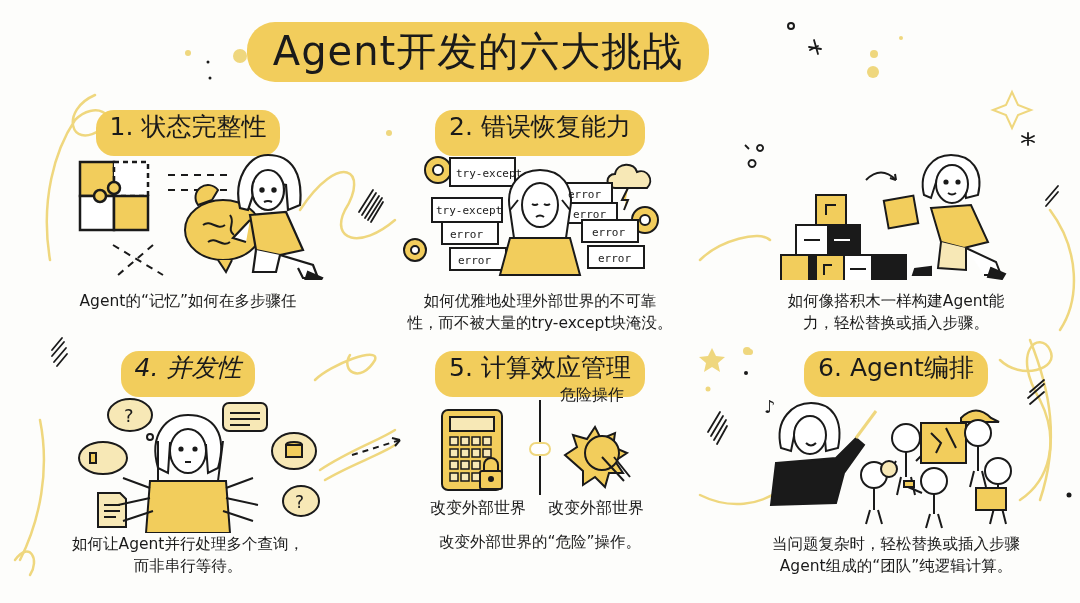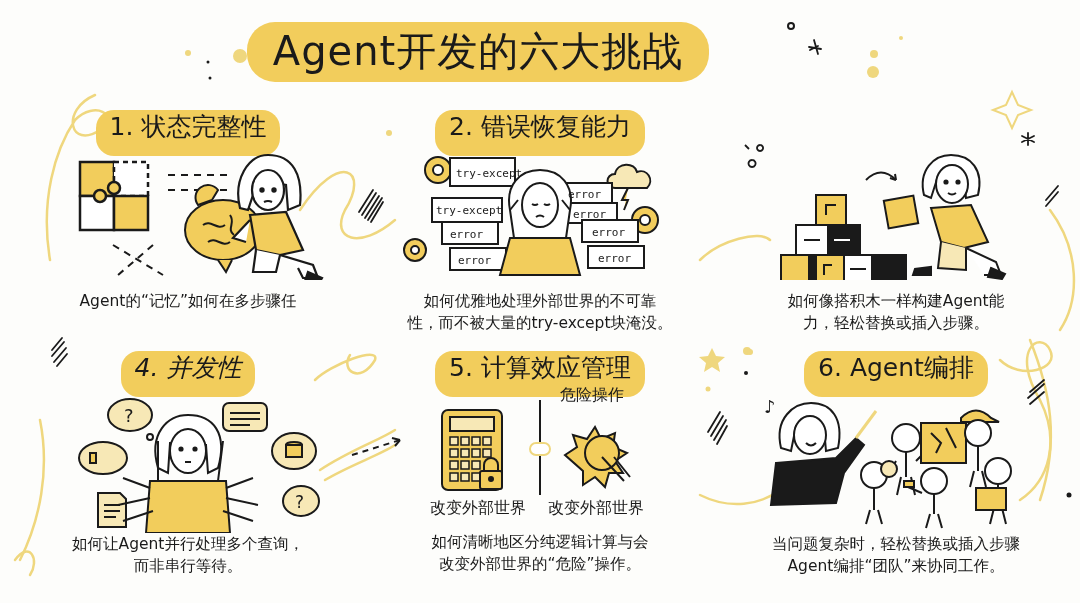--- a/index.html
+++ b/index.html
@@ -290,21 +290,20 @@
 
       <path d="M195 60 l12 -8 -4 -12 14 4 8 -12 6 12 14 -6 -2 14 14 6 -12 8 8 12 -14 0 -4 14 -10 -10 -12 8 0 -14 z" fill="#f2cd5c"></path>
       <circle cx="232" cy="58" r="17" fill="#f2cd5c"></circle>
       <path d="M232 62 l22 24 M244 62 l16 20" fill="none"></path>
     </g>
   </svg>
   <div class="label" style="left:60px;top:153px;">改变外部世界</div>
   <div class="label" style="left:190px;top:40px;">危险操作</div>
   <div class="label" style="left:178px;top:153px;">改变外部世界</div>
   <div class="desc" style="top:186px;">
-    <div>如何清晰地区分纯逻辑计算与会</div>
     <div>改变外部世界的“危险”操作。</div>
   </div>
 </section>
 
 <section class="panel" style="left:726px;top:345px;">
   <div class="panel-title-wrap" style="top:6px;">
     <span class="panel-title">6. Agent编排</span>
   </div>
   <svg class="illus" style="top:48px;" width="340" height="140">
     <g stroke="#1a1a1a" stroke-width="2">
@@ -329,15 +328,15 @@
       <circle cx="208" cy="88" r="13" fill="#fff"></circle>
       <path d="M208 101 v20 M204 121 l-4 14 M212 121 l4 14 M196 100 l-14 -6" fill="none"></path>
       <rect x="178" y="88" width="10" height="6" fill="#f2cd5c"></rect>
       <circle cx="272" cy="78" r="13" fill="#fff"></circle>
       <path d="M272 91 v24 M268 115 l-4 16 M276 115 l4 16" fill="none"></path>
       <rect x="250" y="95" width="30" height="22" fill="#f2cd5c"></rect>
     </g>
   </svg>
   <div class="desc" style="top:188px;">
     <div>当问题复杂时，轻松替换或插入步骤</div>
-    <div>Agent编排“团队”来协同工作。</div>
+    <div>Agent组成的“团队”纯逻辑计算。</div>
   </div>
 </section>
 
 </body></html>

